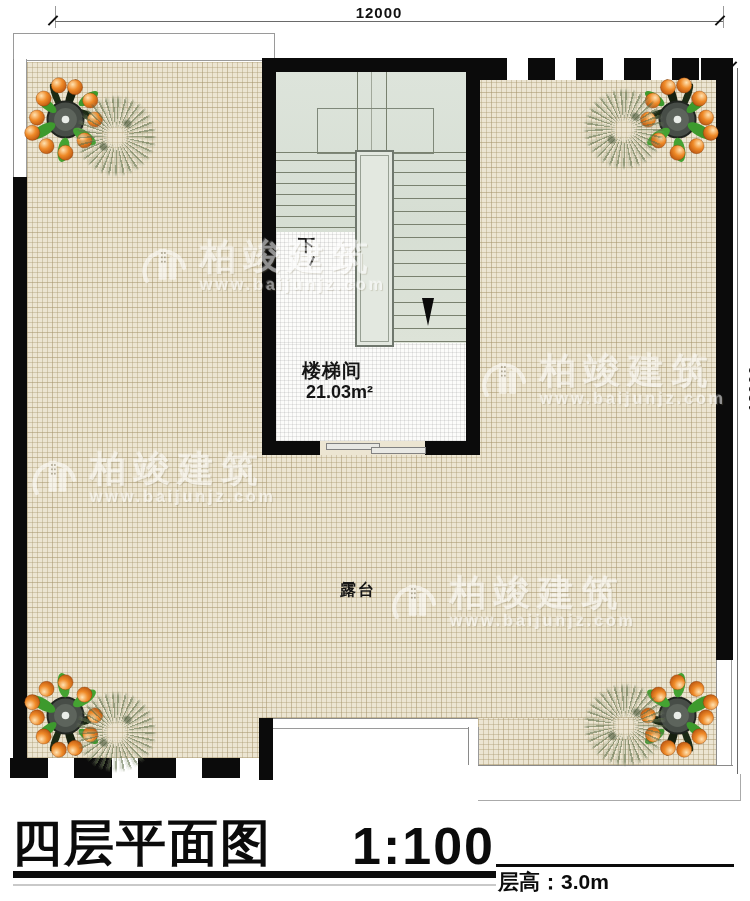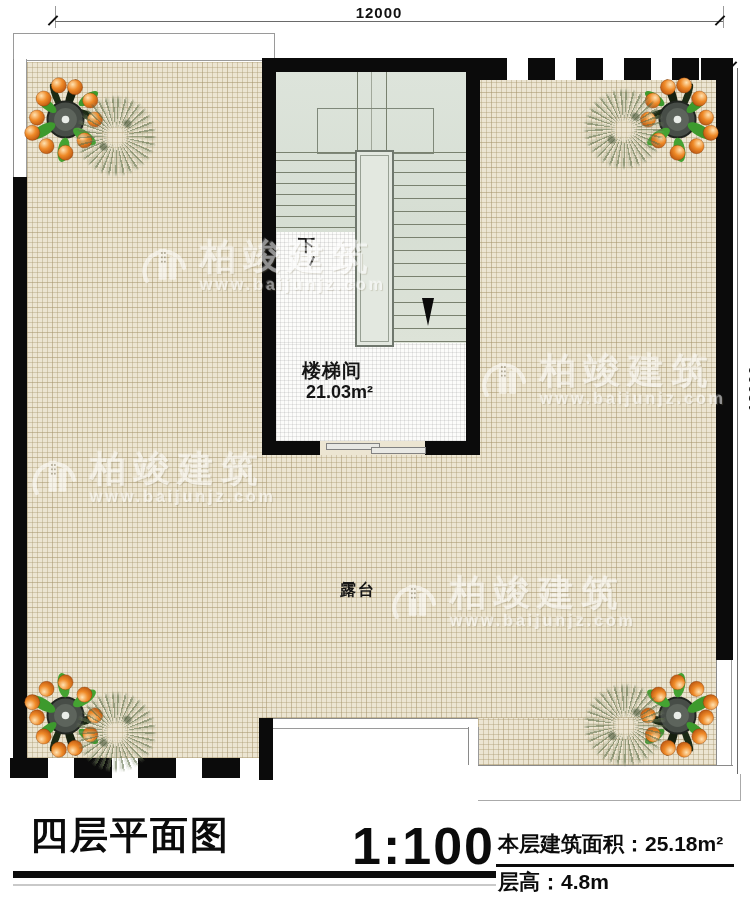--- a/index.html
+++ b/index.html
@@ -49,21 +49,21 @@
       repeating-conic-gradient(from 2deg, rgba(98,114,78,.60) 0deg 3deg, rgba(150,160,130,.30) 3deg 6deg, rgba(120,135,100,.12) 6deg 8deg, transparent 8deg 11deg);
     -webkit-mask-image:radial-gradient(circle, transparent 0 12%, #000 24% 58%, transparent 66%);
             mask-image:radial-gradient(circle, transparent 0 12%, #000 24% 58%, transparent 66%);}
   
   .watermark{display:flex;align-items:center;gap:10px;opacity:.55;color:#fff;pointer-events:none;
     text-shadow:1px 1px 1px rgba(140,130,100,.45), -1px -1px 1px rgba(255,255,255,.5);}
   .wm-brand{font-size:36px;font-weight:bold;letter-spacing:8px;line-height:1.05;white-space:nowrap;}
   .wm-url{font-size:16px;font-weight:bold;letter-spacing:3px;white-space:nowrap;}
   .wm-logo{width:52px;height:52px;flex:0 0 auto;}
   
-  .tb-title{font-size:38px;font-weight:bold;letter-spacing:2px;white-space:nowrap;margin-left:18px;}
+  .tb-title{font-size:50px;font-weight:bold;letter-spacing:2px;white-space:nowrap;}
   .tb-scale{font-size:52px;font-weight:700;letter-spacing:2px;white-space:nowrap;}
   .tb-row{font-size:21px;font-weight:bold;white-space:nowrap;}
 </style>
 </head>
 <body>
 
 <div class="sheet">
 
   <svg width="0" height="0" style="position:absolute" aria-hidden="true">
     <defs>
@@ -245,21 +245,18 @@
     <div>
       <div class="wm-brand">柏竣建筑</div>
       <div class="wm-url">www.baijunjz.com</div>
     </div>
   </div>
 
   <div class="abs tb-title" style="left:12px;top:810px;">四层平面图</div>
   <div class="abs tb-scale" style="left:352px;top:816px;">1:100</div>
   <div class="abs" style="left:13px;top:871px;width:483px;height:7px;background:#0b0b0b;"></div>
   <div class="abs" style="left:13px;top:884px;width:483px;height:2px;background:#c9c9c9;"></div>
-  <div class="abs tb-row" style="left:498px;top:830px;">
-    <span>本层建筑面积：</span><span>25.18m²</span>
-  </div>
   <div class="abs" style="left:496px;top:864px;width:238px;height:3px;background:#0b0b0b;"></div>
   <div class="abs tb-row" style="left:498px;top:868px;">
-    <span>层高：</span><span>4.8m</span>
+    <span>层高：</span><span>3.0m</span>
   </div>
 
 </div>
 
 </body></html>

